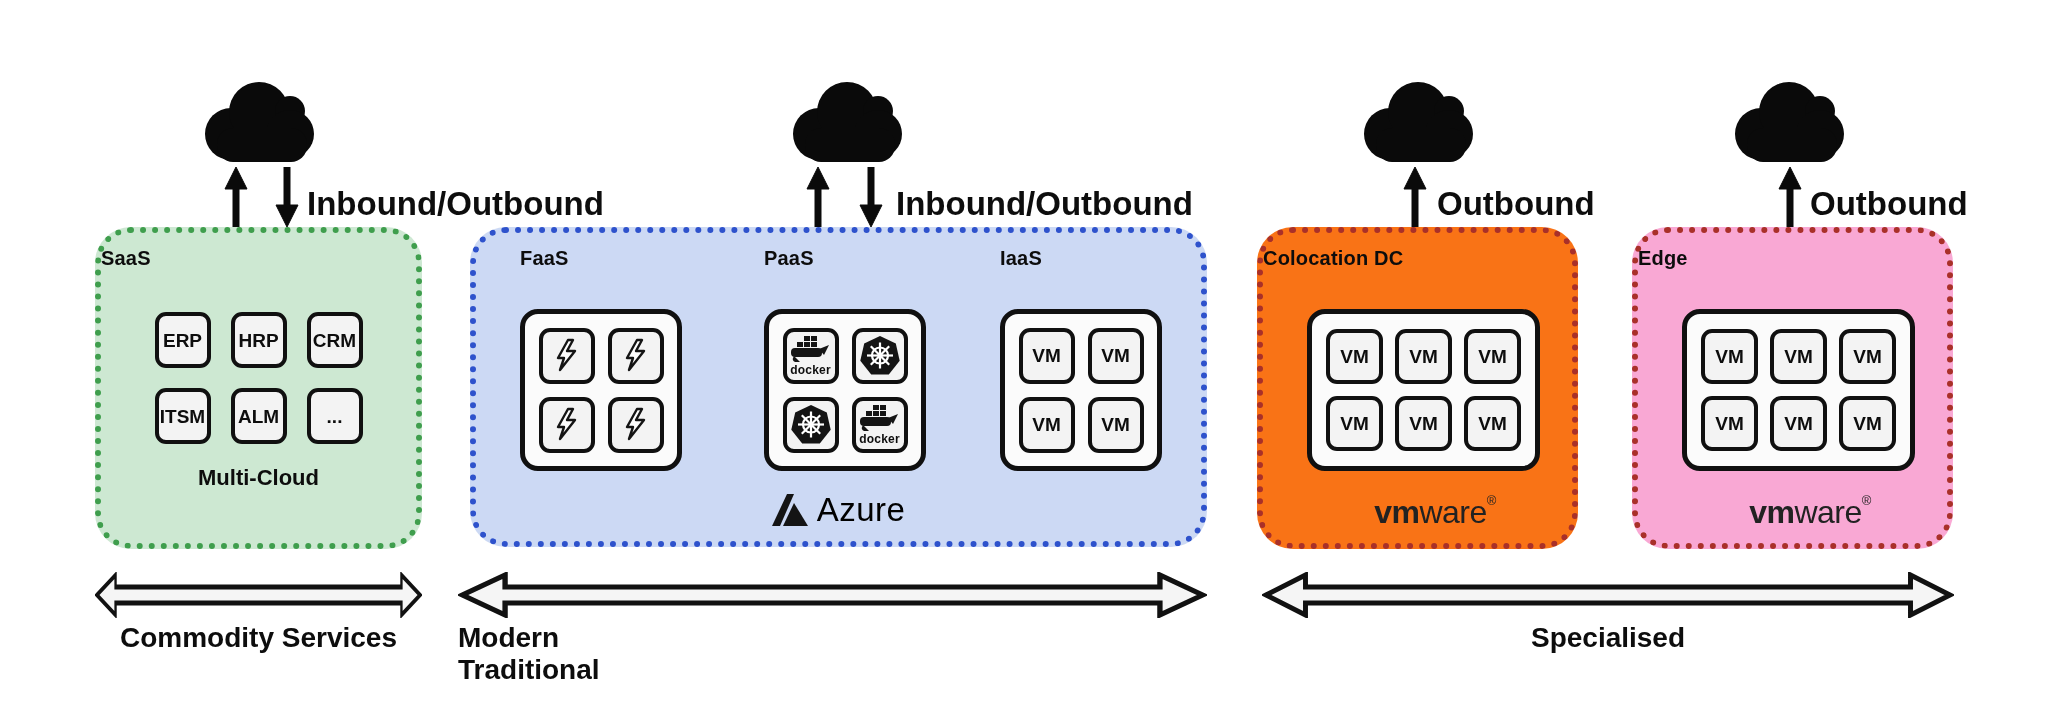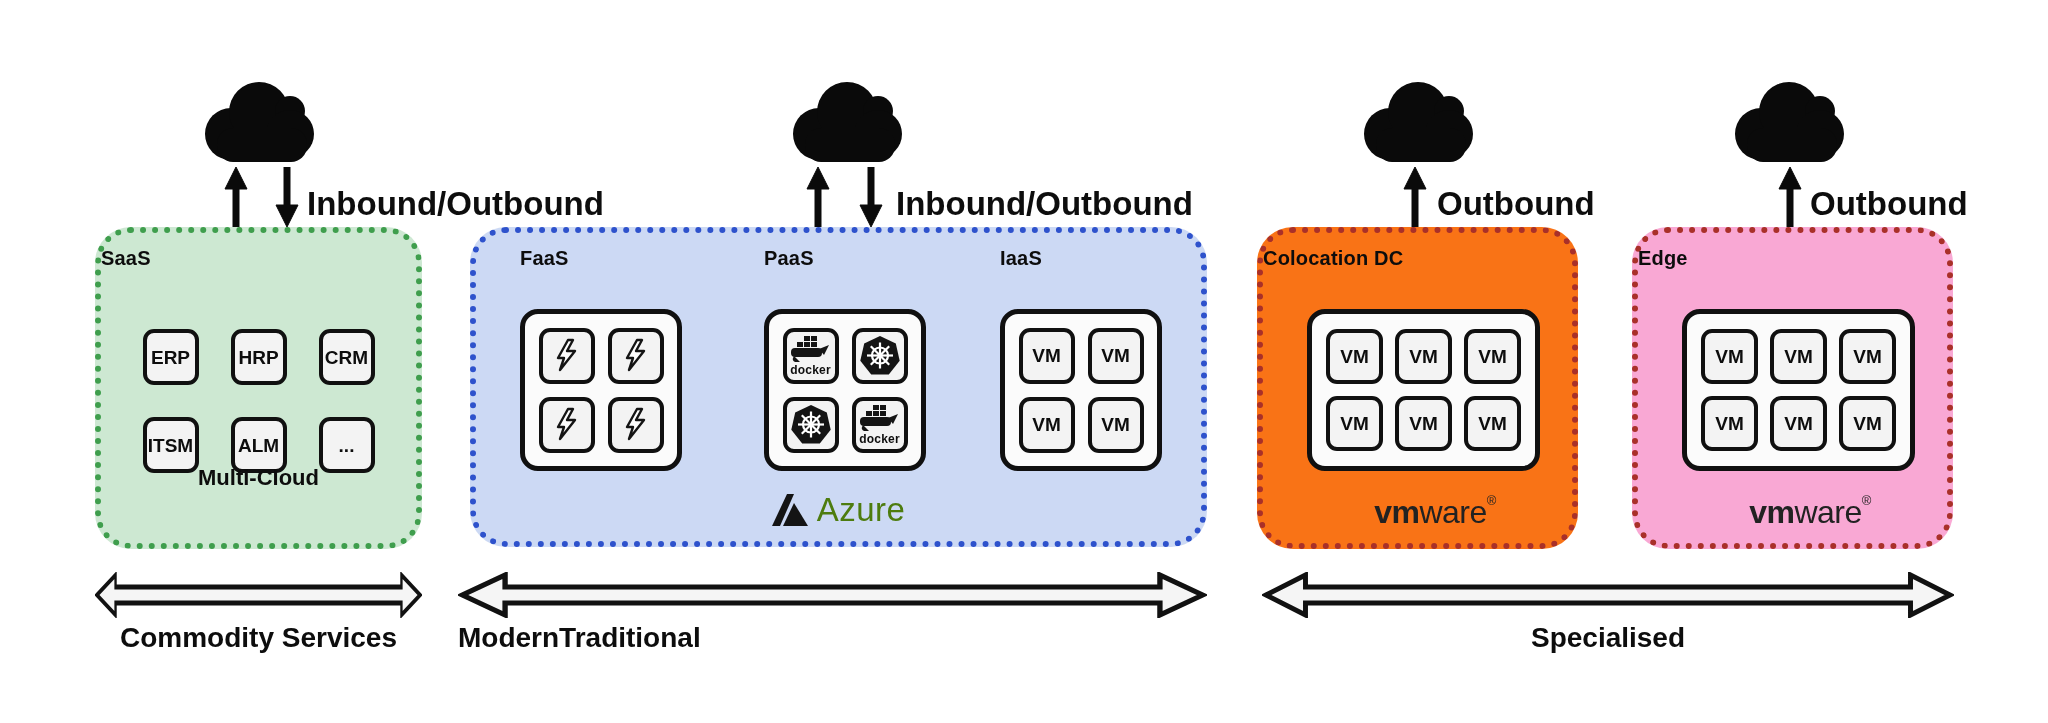--- a/index.html
+++ b/index.html
@@ -15,45 +15,45 @@
   .zone{position:absolute;top:227px;height:322px;border-radius:36px;box-sizing:border-box;}
   .zone.saas{left:95px;width:327px;background:#cde8d2;border:6px dotted #3f9e4d;}
   .zone.azure{left:470px;width:737px;height:320px;background:#ccd9f4;border:6px dotted #2e52cc;}
   .zone.colo{left:1257px;width:321px;background:#f97316;border:6px dotted #a93029;}
   .zone.edge{left:1632px;width:321px;background:#f9a8d4;border:6px dotted #a93029;}
   .zone-title{position:absolute;top:14px;left:0;width:100%;text-align:left;
     font-size:20px;font-weight:bold;letter-spacing:.2px;}
   .zone-footer{position:absolute;top:232px;left:0;width:100%;text-align:center;
     font-size:22px;font-weight:bold;}
   
-  .saas-grid{position:absolute;top:96px;left:0;width:100%;display:grid;
-    grid-template-columns:repeat(3,56px);grid-auto-rows:56px;gap:32px;justify-content:center;}
+  .saas-grid{position:absolute;top:79px;left:0;width:100%;display:grid;
+    grid-template-columns:repeat(3,56px);grid-auto-rows:56px;gap:20px;justify-content:center;}
   .chip{background:#f3f3f3;border:4px solid #101010;border-radius:11px;box-sizing:border-box;
     display:flex;flex-direction:column;align-items:center;justify-content:center;
     font-size:19px;font-weight:bold;line-height:1;}
   .tile-group{position:absolute;top:76px;background:#fbfbfb;border:5px solid #101010;
     border-radius:18px;box-sizing:border-box;display:grid;justify-content:center;align-content:center;}
   .group-2x2{width:162px;height:162px;grid-template-columns:repeat(2,56px);grid-auto-rows:56px;gap:13px;}
   .group-3x2{left:44px;width:233px;height:162px;grid-template-columns:repeat(3,57px);grid-auto-rows:55px;gap:12px;}
   .section{position:absolute;top:0;width:162px;height:100%;}
   .section .zone-title{top:14px;}
   .sec-faas{left:44px;padding-left:16px;} .sec-paas{left:288px;} .sec-iaas{left:524px;}
   .docker-word{font-size:12px;font-weight:bold;margin-top:1px;letter-spacing:.2px;}
   
   .brand{position:absolute;bottom:12px;left:0;width:100%;display:flex;
     align-items:center;justify-content:center;gap:9px;}
-  .azure-text{font-size:33px;font-weight:400;color:#4d7c0f;letter-spacing:.5px;}
+  .azure-text{font-size:33px;font-weight:400;color:#000000;letter-spacing:.5px;}
   .vmware{font-size:32px;color:#222222;letter-spacing:-.5px;white-space:nowrap;margin-left:35px;}
   .vmware .vm{font-weight:bold;}
   .vmware .reg{font-size:13px;vertical-align:top;position:relative;top:-1px;}
   
   .axis-arrow{position:absolute;top:572px;height:46px;}
   .axis-label{position:absolute;top:622px;font-size:28px;font-weight:bold;white-space:nowrap;}
   .axis-center{text-align:center;}
-  .axis-split{display:flex;justify-content:flex-start;}
+  .axis-split{display:flex;justify-content:flex-start;flex-direction:column;}
 </style>
 </head>
 <body>
 
 <div class="canvas">
 
   <svg width="0" height="0" style="position:absolute">
     <defs>
       <g id="cloudShape" fill="#0a0a0a">
         <circle cx="38" cy="60" r="26"></circle>

